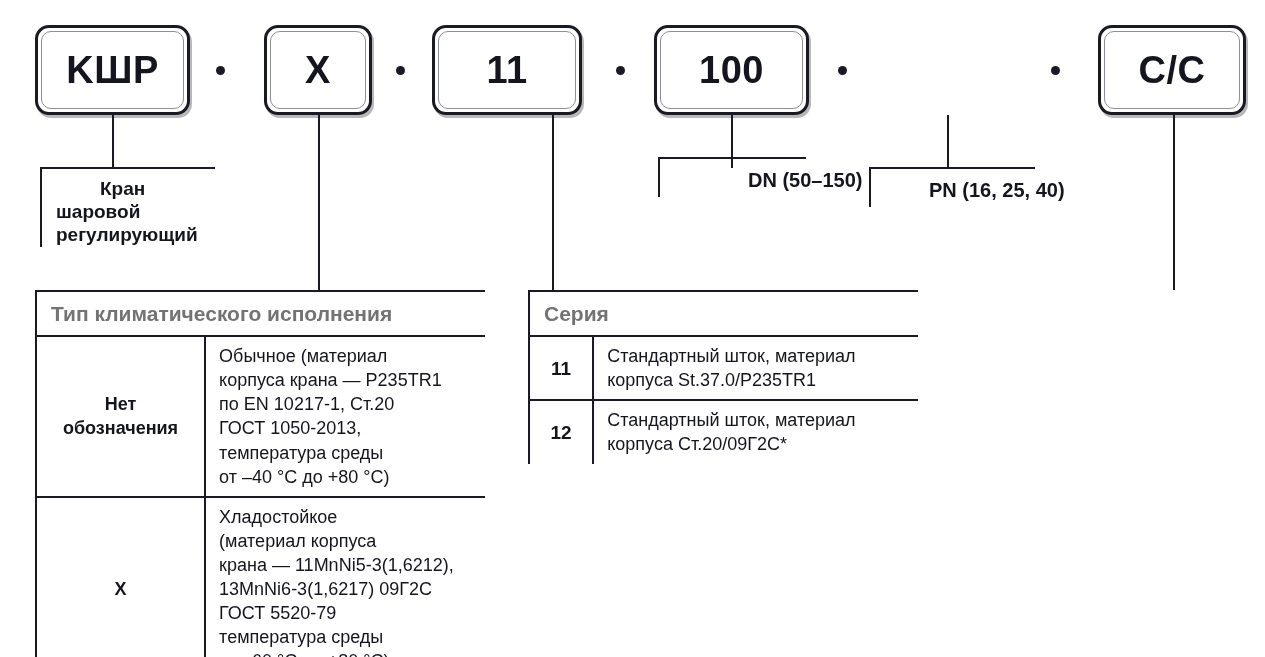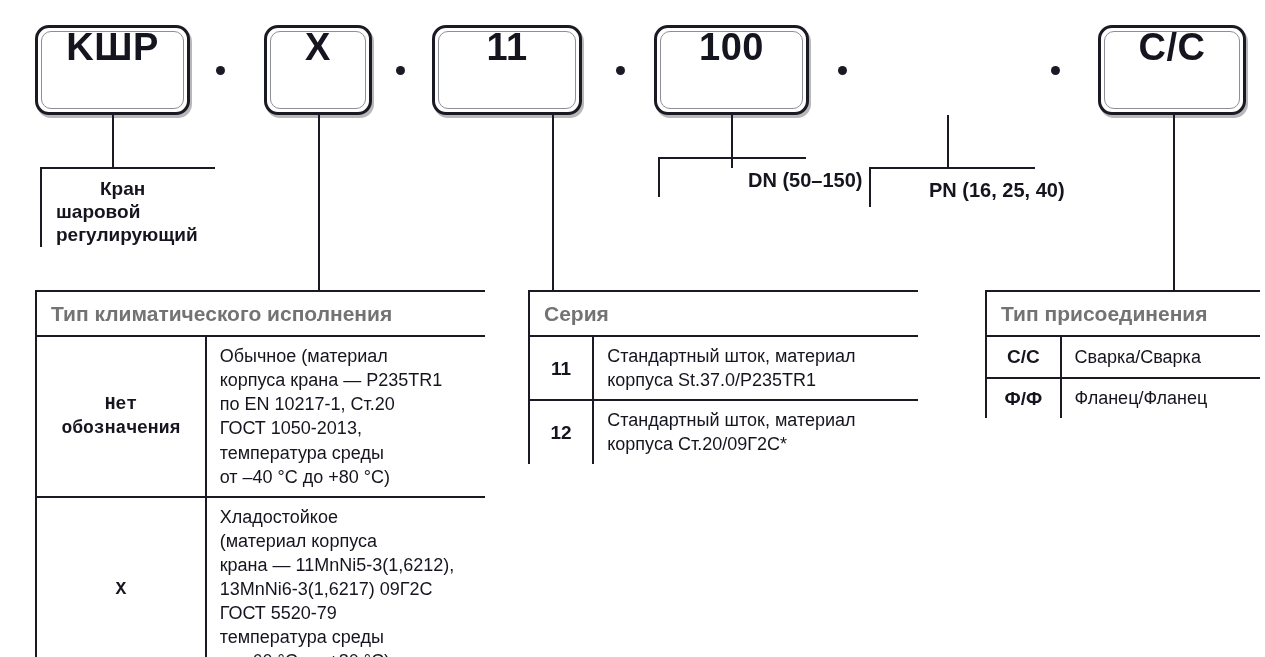--- a/index.html
+++ b/index.html
@@ -21,20 +21,21 @@
 
   
   .code-box {
     position: absolute;
     box-sizing: border-box;
     border: 3px solid #1a1a24;
     border-radius: 14px;
     background: #ffffff;
     box-shadow: 2px 3px 0 0 #b8b8b8;
     display: flex;
+    align-items: center;
     justify-content: center;
   }
   .code-box::after {
     content: "";
     position: absolute;
     left: 3px; right: 3px; top: 3px; bottom: 3px;
     border: 1px solid #8e8e96;
     border-radius: 10px;
     pointer-events: none;
   }
@@ -122,21 +123,21 @@
     white-space: pre-line;
   }
   .spec-cell-val {
     border-left: 2px solid #1a1a24;
     padding: 7px 10px 7px 13px;
     white-space: pre-line;
   }
 
   
   #climate-table { width: 450px; }
-  #climate-table .spec-cell-key { width: 160px; font-family: Liberation Mono, monospace; }
+  #climate-table .spec-cell-key { width: 160px; }
   #climate-table .spec-cell-val { width: 290px; margin-top: 48px; }
 
   
   #series-table { width: 390px; }
   #series-table .spec-cell-key { width: 52px; font-size: 19px; }
   #series-table .spec-cell-val { width: 338px; margin-left: 40px; }
 
   
   #connection-table { width: 275px; }
   #connection-table .spec-cell-key { width: 72px; font-size: 19px; }
@@ -239,27 +240,14 @@
 корпуса St.37.0/P235TR1</div>
       </div>
       <div class="spec-row">
         <div class="spec-cell-key">12</div>
         <div class="spec-cell-val">Стандартный шток, материал
 корпуса Ст.20/09Г2С*</div>
       </div>
     </div>
   </div>
 
-  <div class="spec-table" id="connection-table" style="left:985px; top:290px;">
-    <div class="spec-title">Тип присоединения</div>
-    <div class="spec-rows">
-      <div class="spec-row">
-        <div class="spec-cell-key">C/C</div>
-        <div class="spec-cell-val">Сварка/Сварка</div>
-      </div>
-      <div class="spec-row">
-        <div class="spec-cell-key">Ф/Ф</div>
-        <div class="spec-cell-val">Фланец/Фланец</div>
-      </div>
-    </div>
-  </div>
 
 </div>
 
 </body></html>

